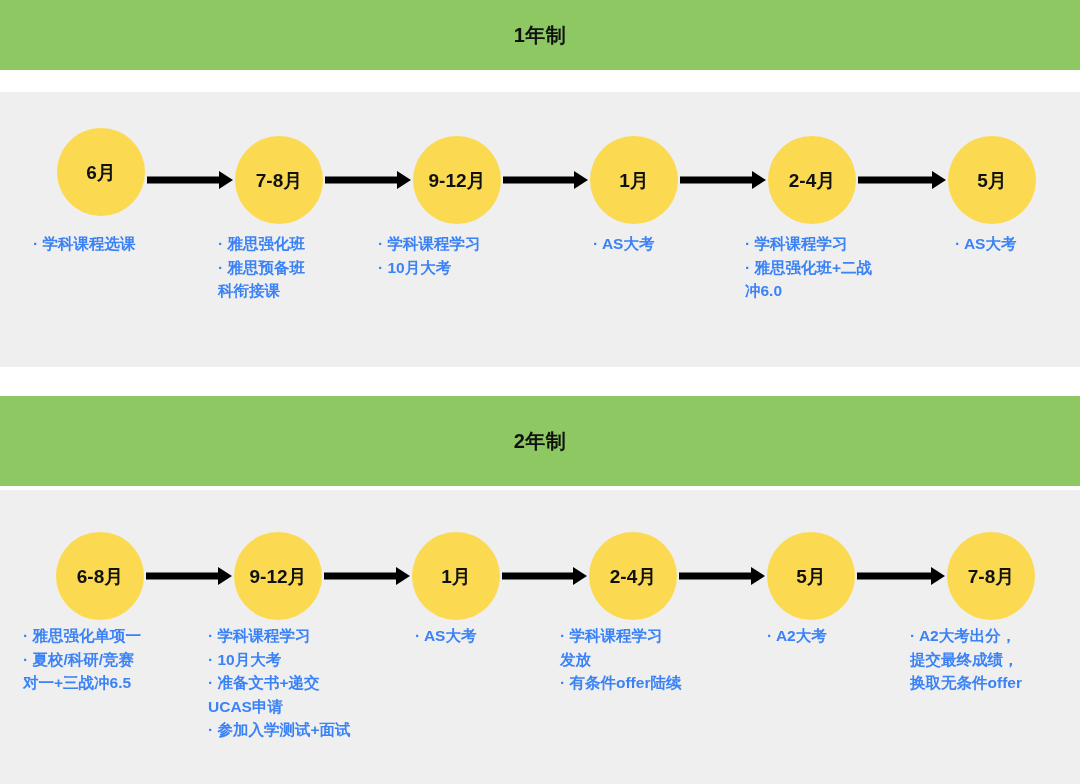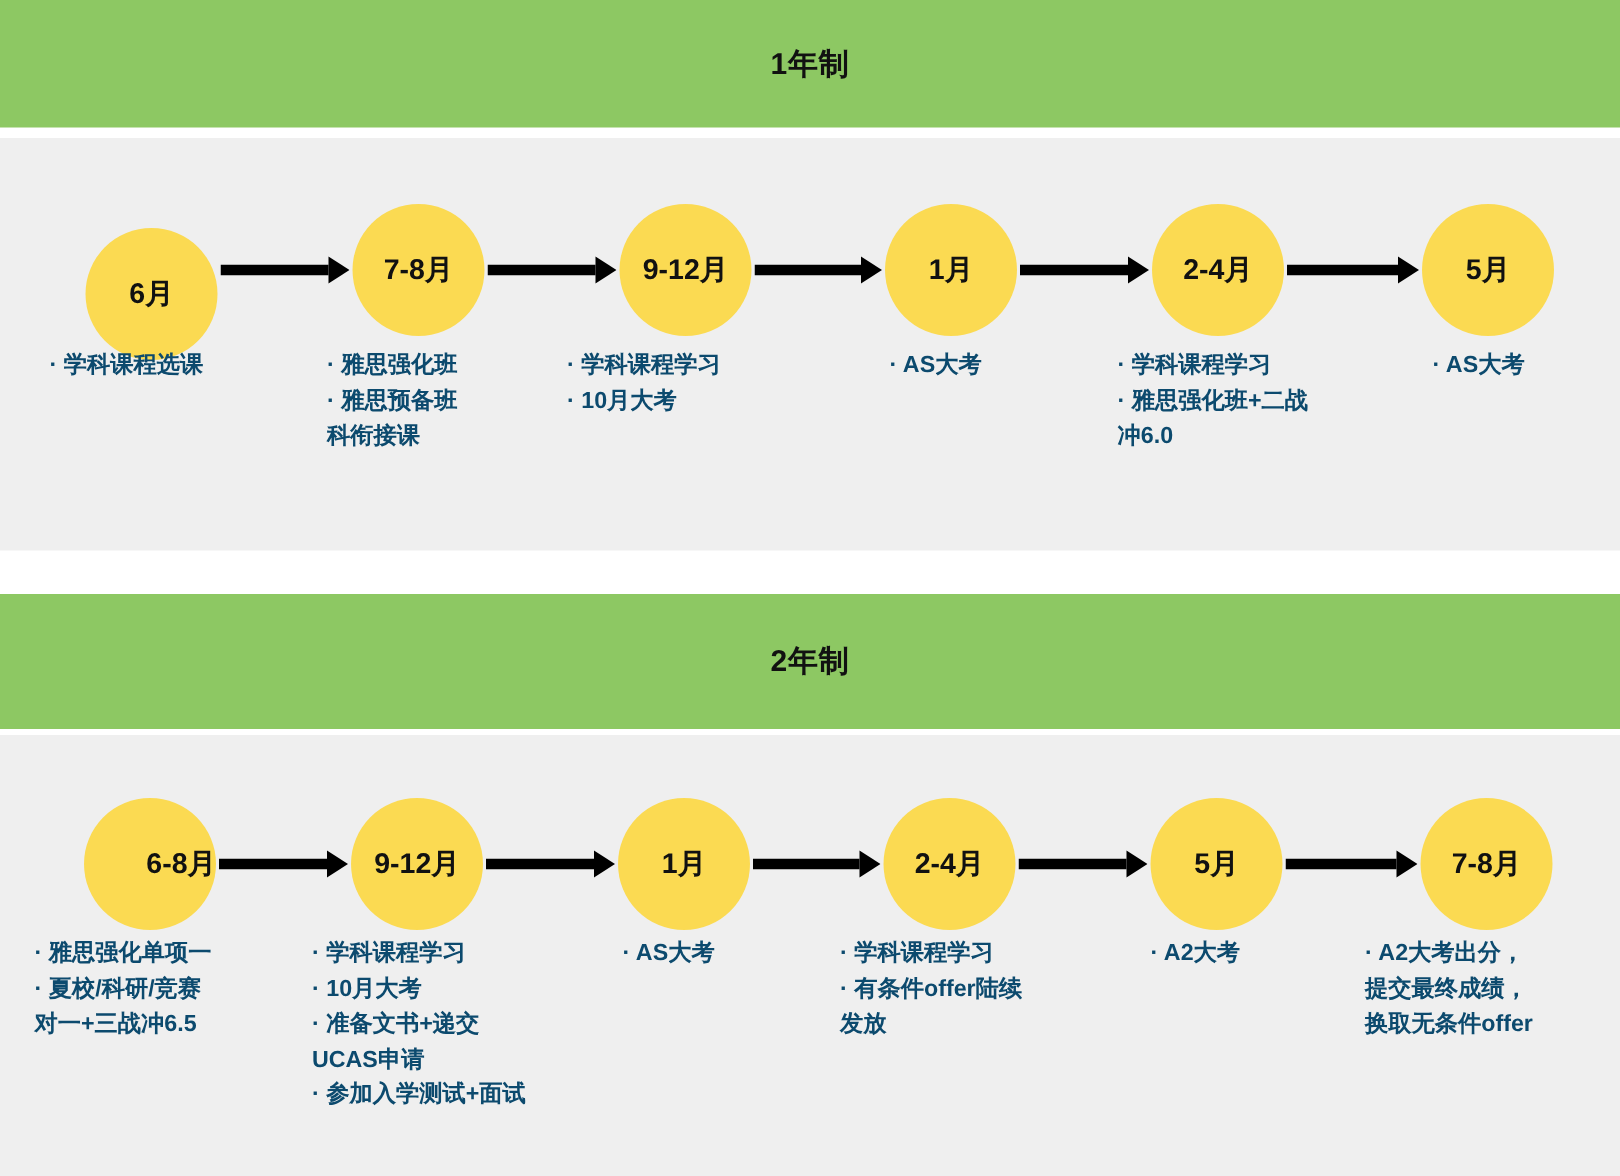--- a/index.html
+++ b/index.html
@@ -76,36 +76,36 @@
     align-items: center;
   }
   .arrow svg { display: block; }
 
   
   .notes {
     position: absolute;
     font-size: 15.5px;
     font-weight: 700;
     line-height: 1.52;
-    color: #0c4a6e;
+    color: #3b82f6;
   }
   .note-line {
     white-space: pre-wrap;
     word-break: break-word;
   }
 </style>
 </head>
 <body>
 
 <div class="page">
-    <div class="band" style="top: 0px; height: 85px;">
+    <div class="band" style="top: 0px; height: 70px;">
       <div class="band-title">1年制</div>
     </div>
     <div class="panel" style="top: 92px; height: 275px;"></div>
-    <div class="node" style="left: 57px; top: 152px;">
+    <div class="node" style="left: 57px; top: 128px;">
       <span class="node-label">6月</span>
     </div>
     <div class="arrow" style="left: 147px; top: 169px; width: 86px;">
       <svg width="86" height="22" viewBox="0 0 86 22">
         <rect x="0" y="7.5" width="72" height="7" fill="#000000"></rect>
         <polygon points="72,2 86,11 72,20" fill="#000000"></polygon>
       </svg>
     </div>
     <div class="node" style="left: 235px; top: 136px;">
       <span class="node-label">7-8月</span>
@@ -166,21 +166,21 @@
       <div class="note-line">· 雅思强化班+二战</div>
       <div class="note-line">冲6.0</div>
     </div>
     <div class="notes" style="left: 955px; top: 232px; width: 125px;">
       <div class="note-line">· AS大考</div>
     </div>
     <div class="band" style="top: 396px; height: 90px;">
       <div class="band-title">2年制</div>
     </div>
     <div class="panel" style="top: 490px; height: 294px;"></div>
-    <div class="node" style="left: 56px; top: 532px; justify-content: flex-end;">
+    <div class="node" style="left: 56px; top: 532px;">
       <span class="node-label">6-8月</span>
     </div>
     <div class="arrow" style="left: 146px; top: 565px; width: 86px;">
       <svg width="86" height="22" viewBox="0 0 86 22">
         <rect x="0" y="7.5" width="72" height="7" fill="#000000"></rect>
         <polygon points="72,2 86,11 72,20" fill="#000000"></polygon>
       </svg>
     </div>
     <div class="node" style="left: 234px; top: 532px;">
       <span class="node-label">9-12月</span>
@@ -231,22 +231,22 @@
       <div class="note-line">· 10月大考</div>
       <div class="note-line">· 准备文书+递交</div>
       <div class="note-line">UCAS申请</div>
       <div class="note-line">· 参加入学测试+面试</div>
     </div>
     <div class="notes" style="left: 415px; top: 624px; width: 140px;">
       <div class="note-line">· AS大考</div>
     </div>
     <div class="notes" style="left: 560px; top: 624px; width: 185px;">
       <div class="note-line">· 学科课程学习</div>
+      <div class="note-line">发放</div>
       <div class="note-line">· 有条件offer陆续</div>
-      <div class="note-line">发放</div>
     </div>
     <div class="notes" style="left: 755px; top: 624px; width: 140px; margin-left: 12px;">
       <div class="note-line">· A2大考</div>
     </div>
     <div class="notes" style="left: 910px; top: 624px; width: 175px;">
       <div class="note-line">· A2大考出分，</div>
       <div class="note-line">提交最终成绩，</div>
       <div class="note-line">换取无条件offer</div>
     </div>
   </div>

